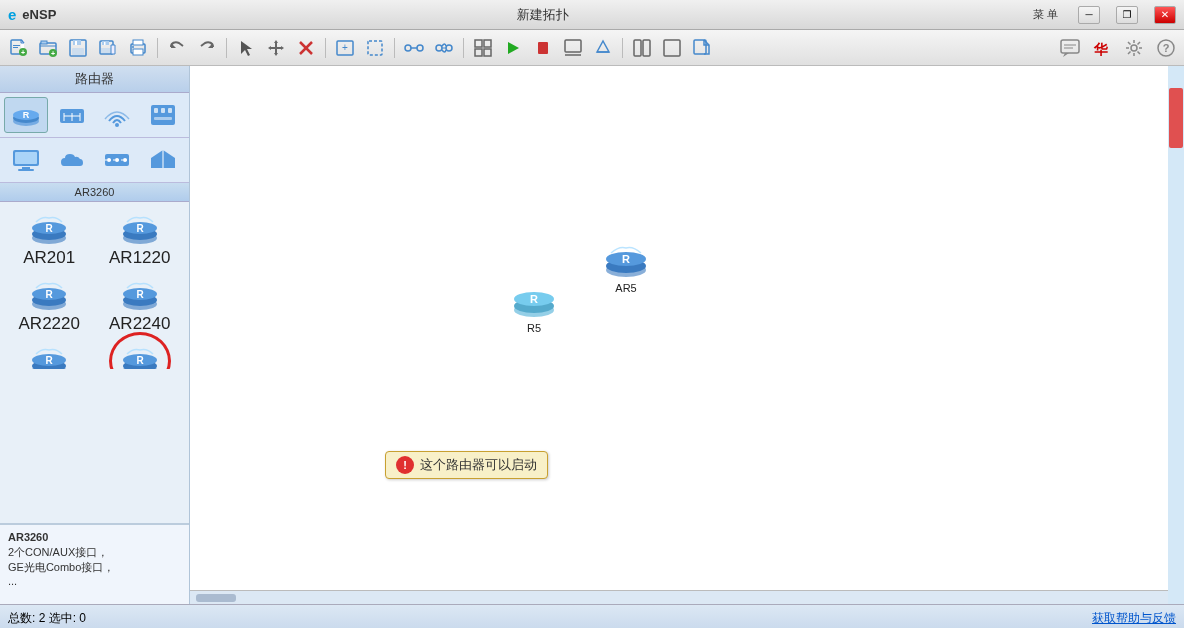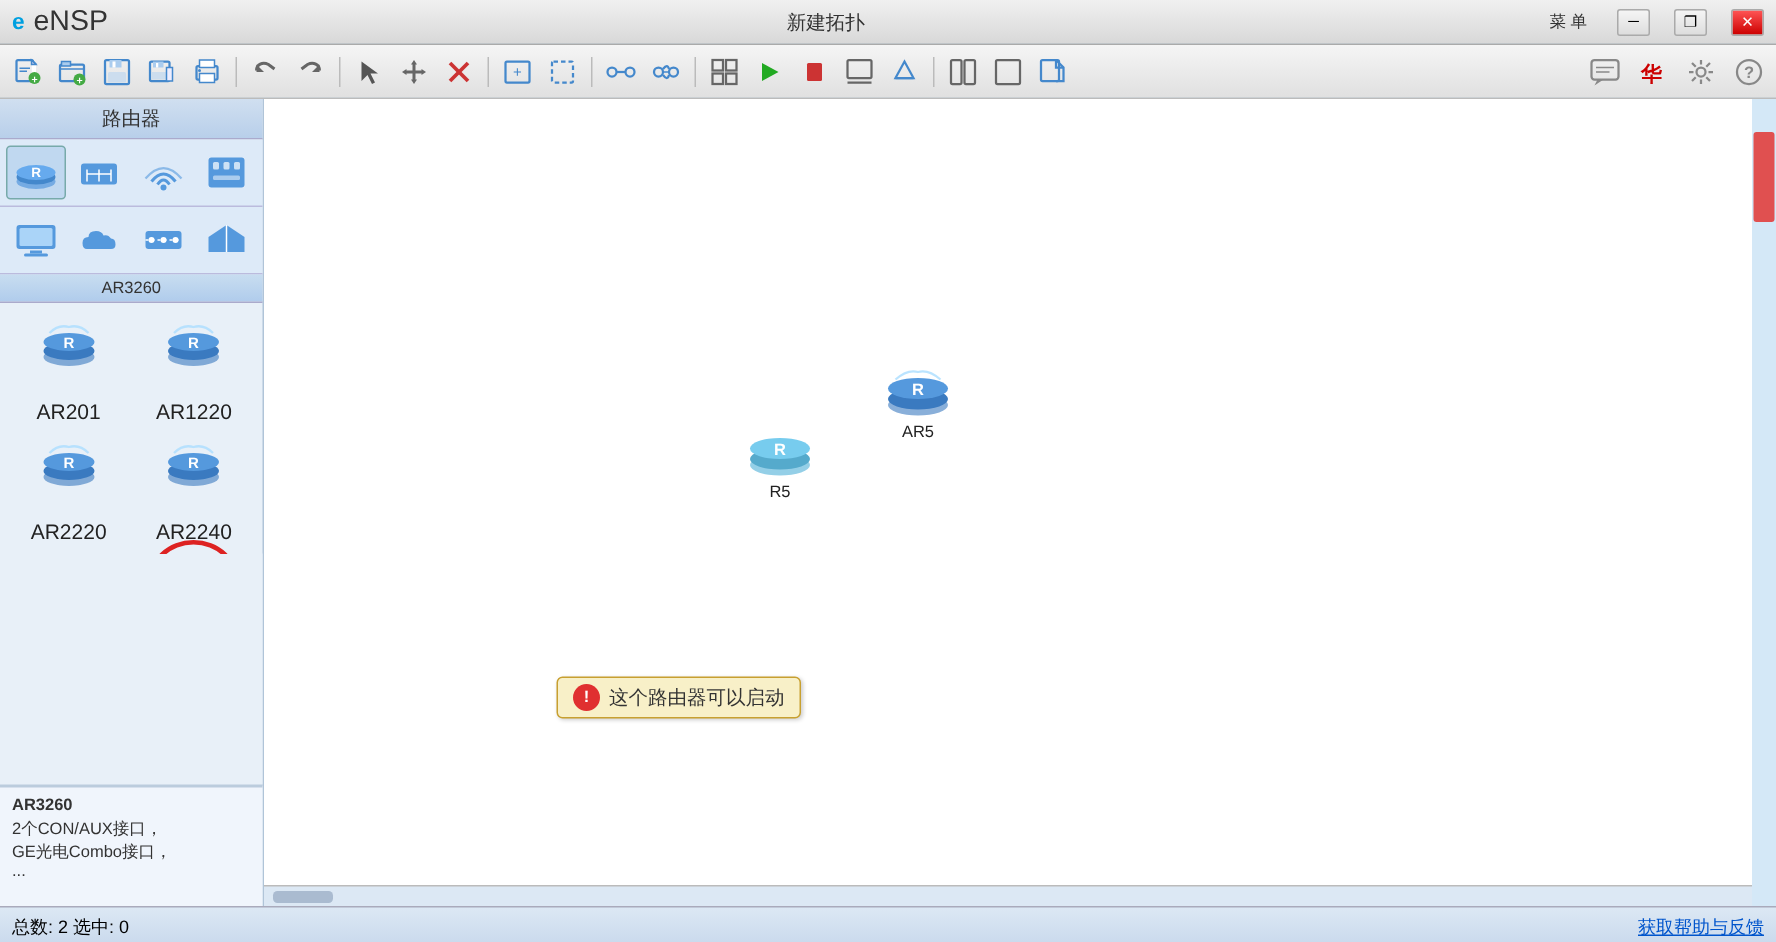--- a/index.html
+++ b/index.html
@@ -51,21 +51,21 @@
     }
 
     
     .main-layout {
       display: flex;
       height: calc(628px - 66px - 24px);
     }
 
     
     .left-panel {
-      width: 176px;
+      width: 190px;
       background: #e8f0f8;
       border-right: 1px solid #b0c4d8;
       display: flex;
       flex-direction: column;
     }
     .device-category {
       background: linear-gradient(to bottom, #d0dff0, #b8cfea);
       text-align: center;
       padding: 4px;
       font-size: 13px;
@@ -113,21 +113,21 @@
       gap: 4px;
       padding: 6px;
       overflow-y: auto;
       flex: 1;
     }
     .device-item {
       display: flex; flex-direction: column; align-items: center;
       cursor: pointer;
       padding: 2px;
     }
-    .device-item .dev-label { font-size: 14px; margin-top: 20px; color: #222; text-align: right; }
+    .device-item .dev-label { font-size: 17px; margin-top: 2px; color: #222; text-align: right; }
 
     
     .canvas-area {
       flex: 1;
       background: white;
       position: relative;
       overflow: hidden;
     }
 
     
@@ -203,21 +203,21 @@
       flex: 1; min-height: 20px;
       background: #e8f0f8;
     }
   </style>
 </head>
 <body>
 
 <div class="title-bar">
   <div class="title-bar-left">
     <span style="color:#00a0e0; font-size:15px; font-weight:900;">e</span>
-    <span style="font-size:19px; font-weight:normal;">eNSP</span>
+    <span style="font-size:13px; font-weight:bold;">eNSP</span>
   </div>
   <div class="title-bar-center">新建拓扑</div>
   <div class="title-bar-right">
     <span class="menu-btn">菜 单</span>
     <div class="title-btn">─</div>
     <div class="title-btn">❐</div>
     <div class="title-btn close">✕</div>
   </div>
 </div>
 

